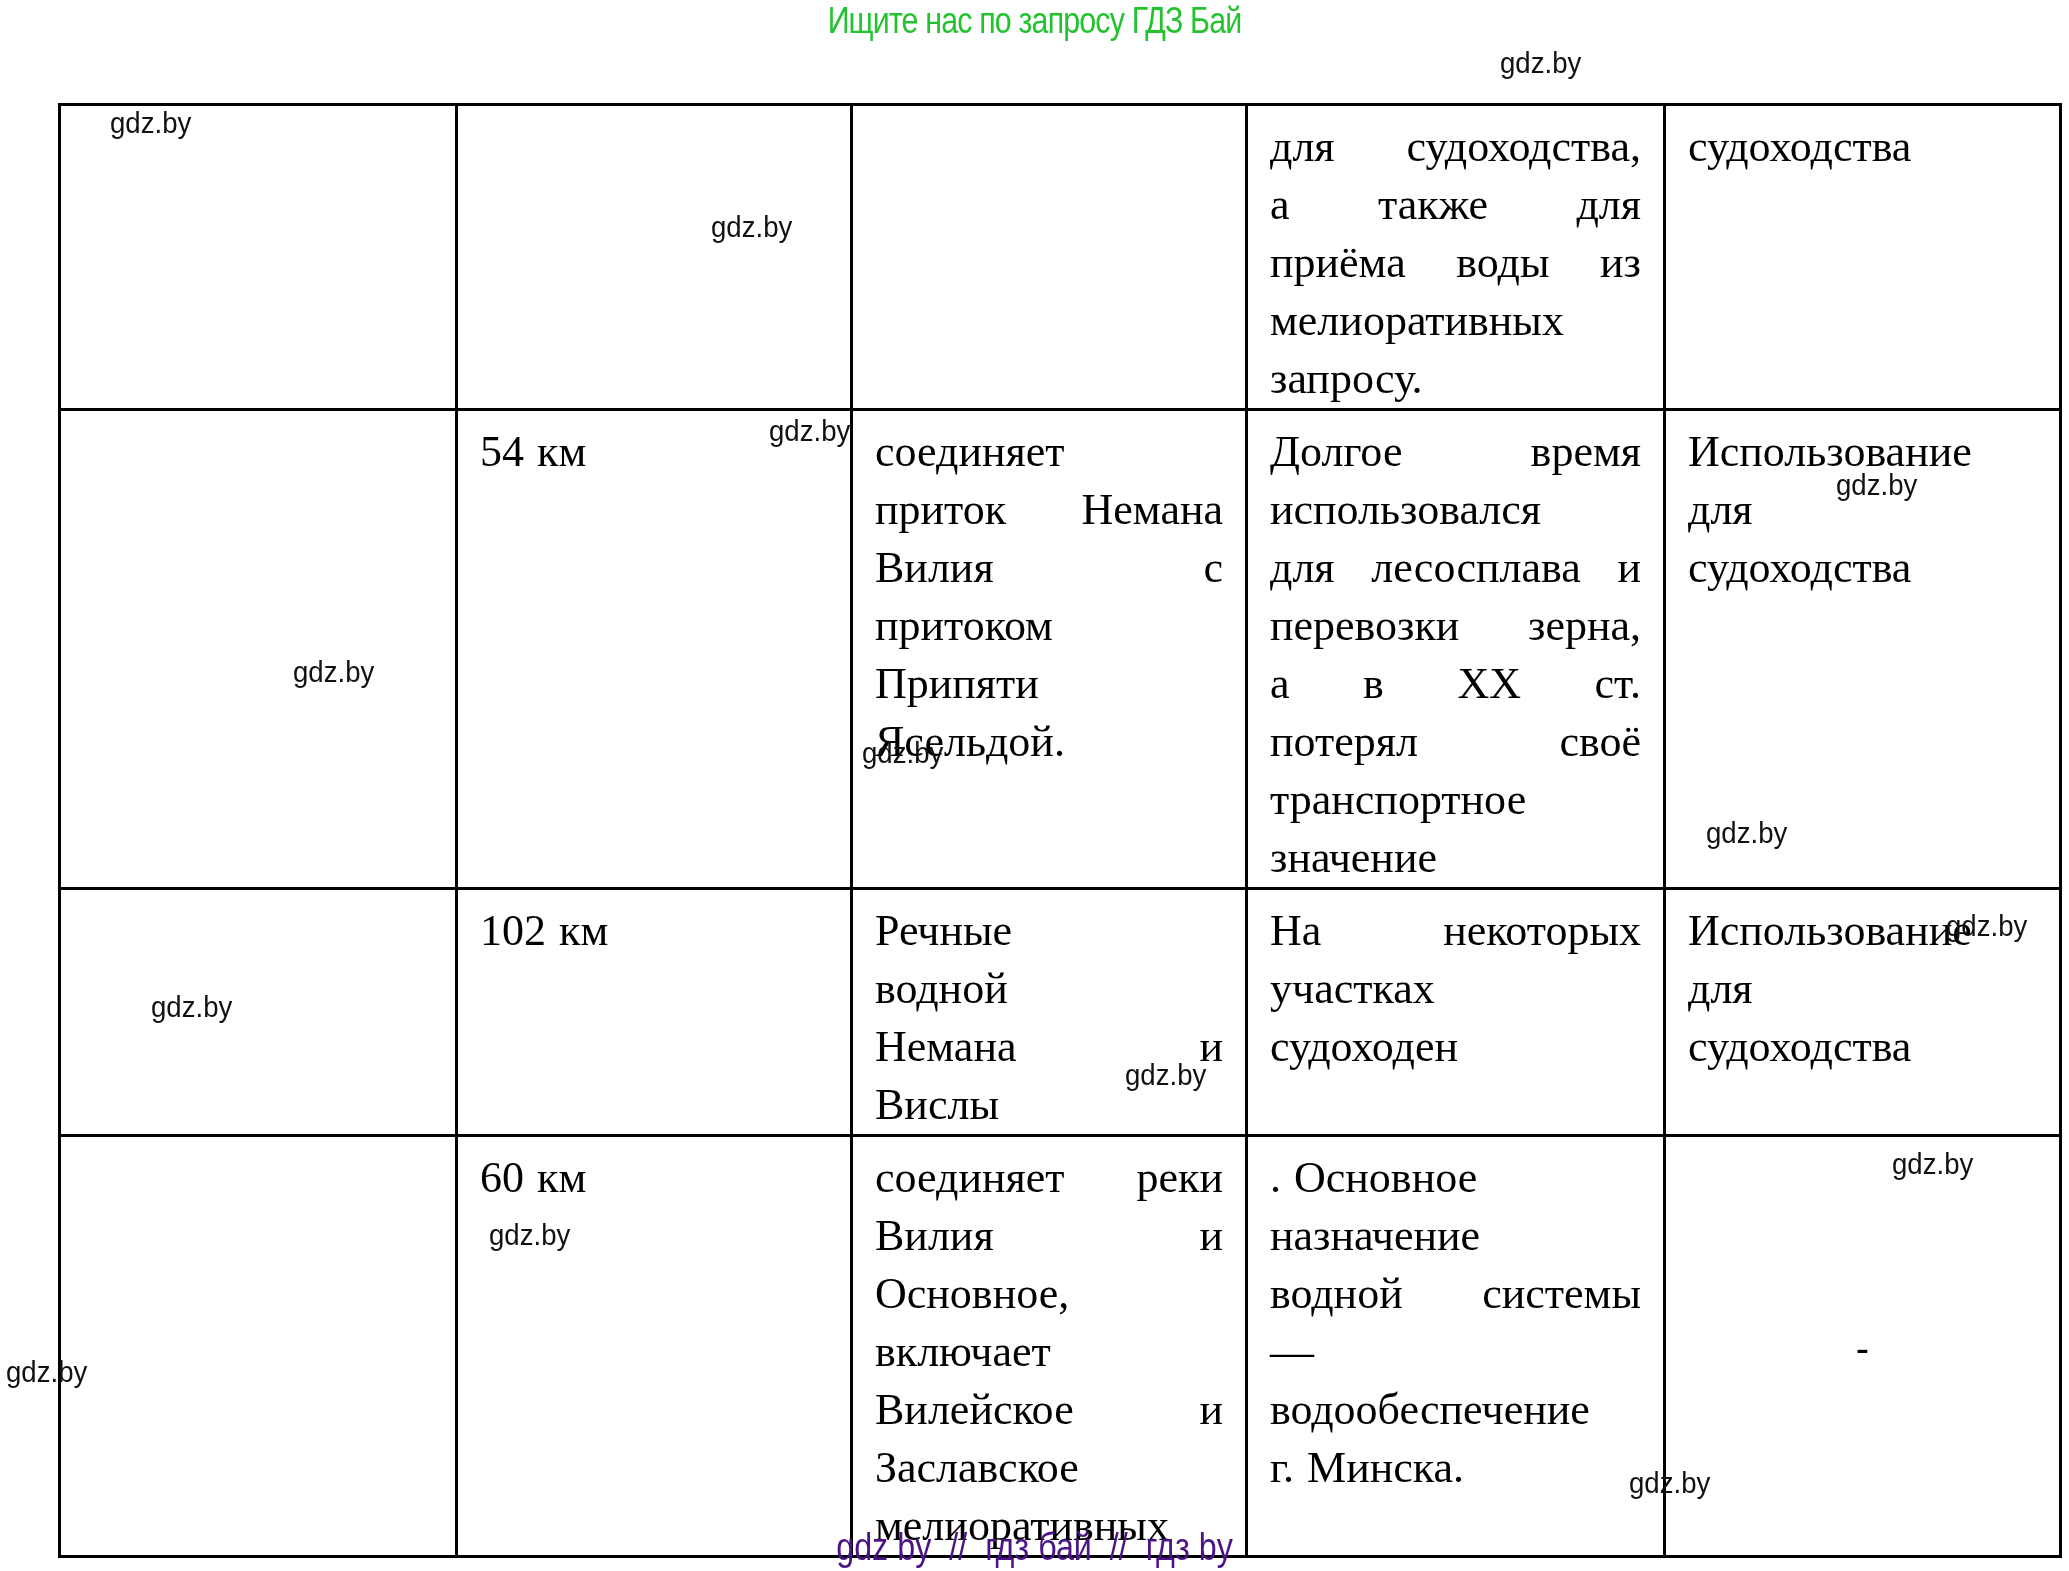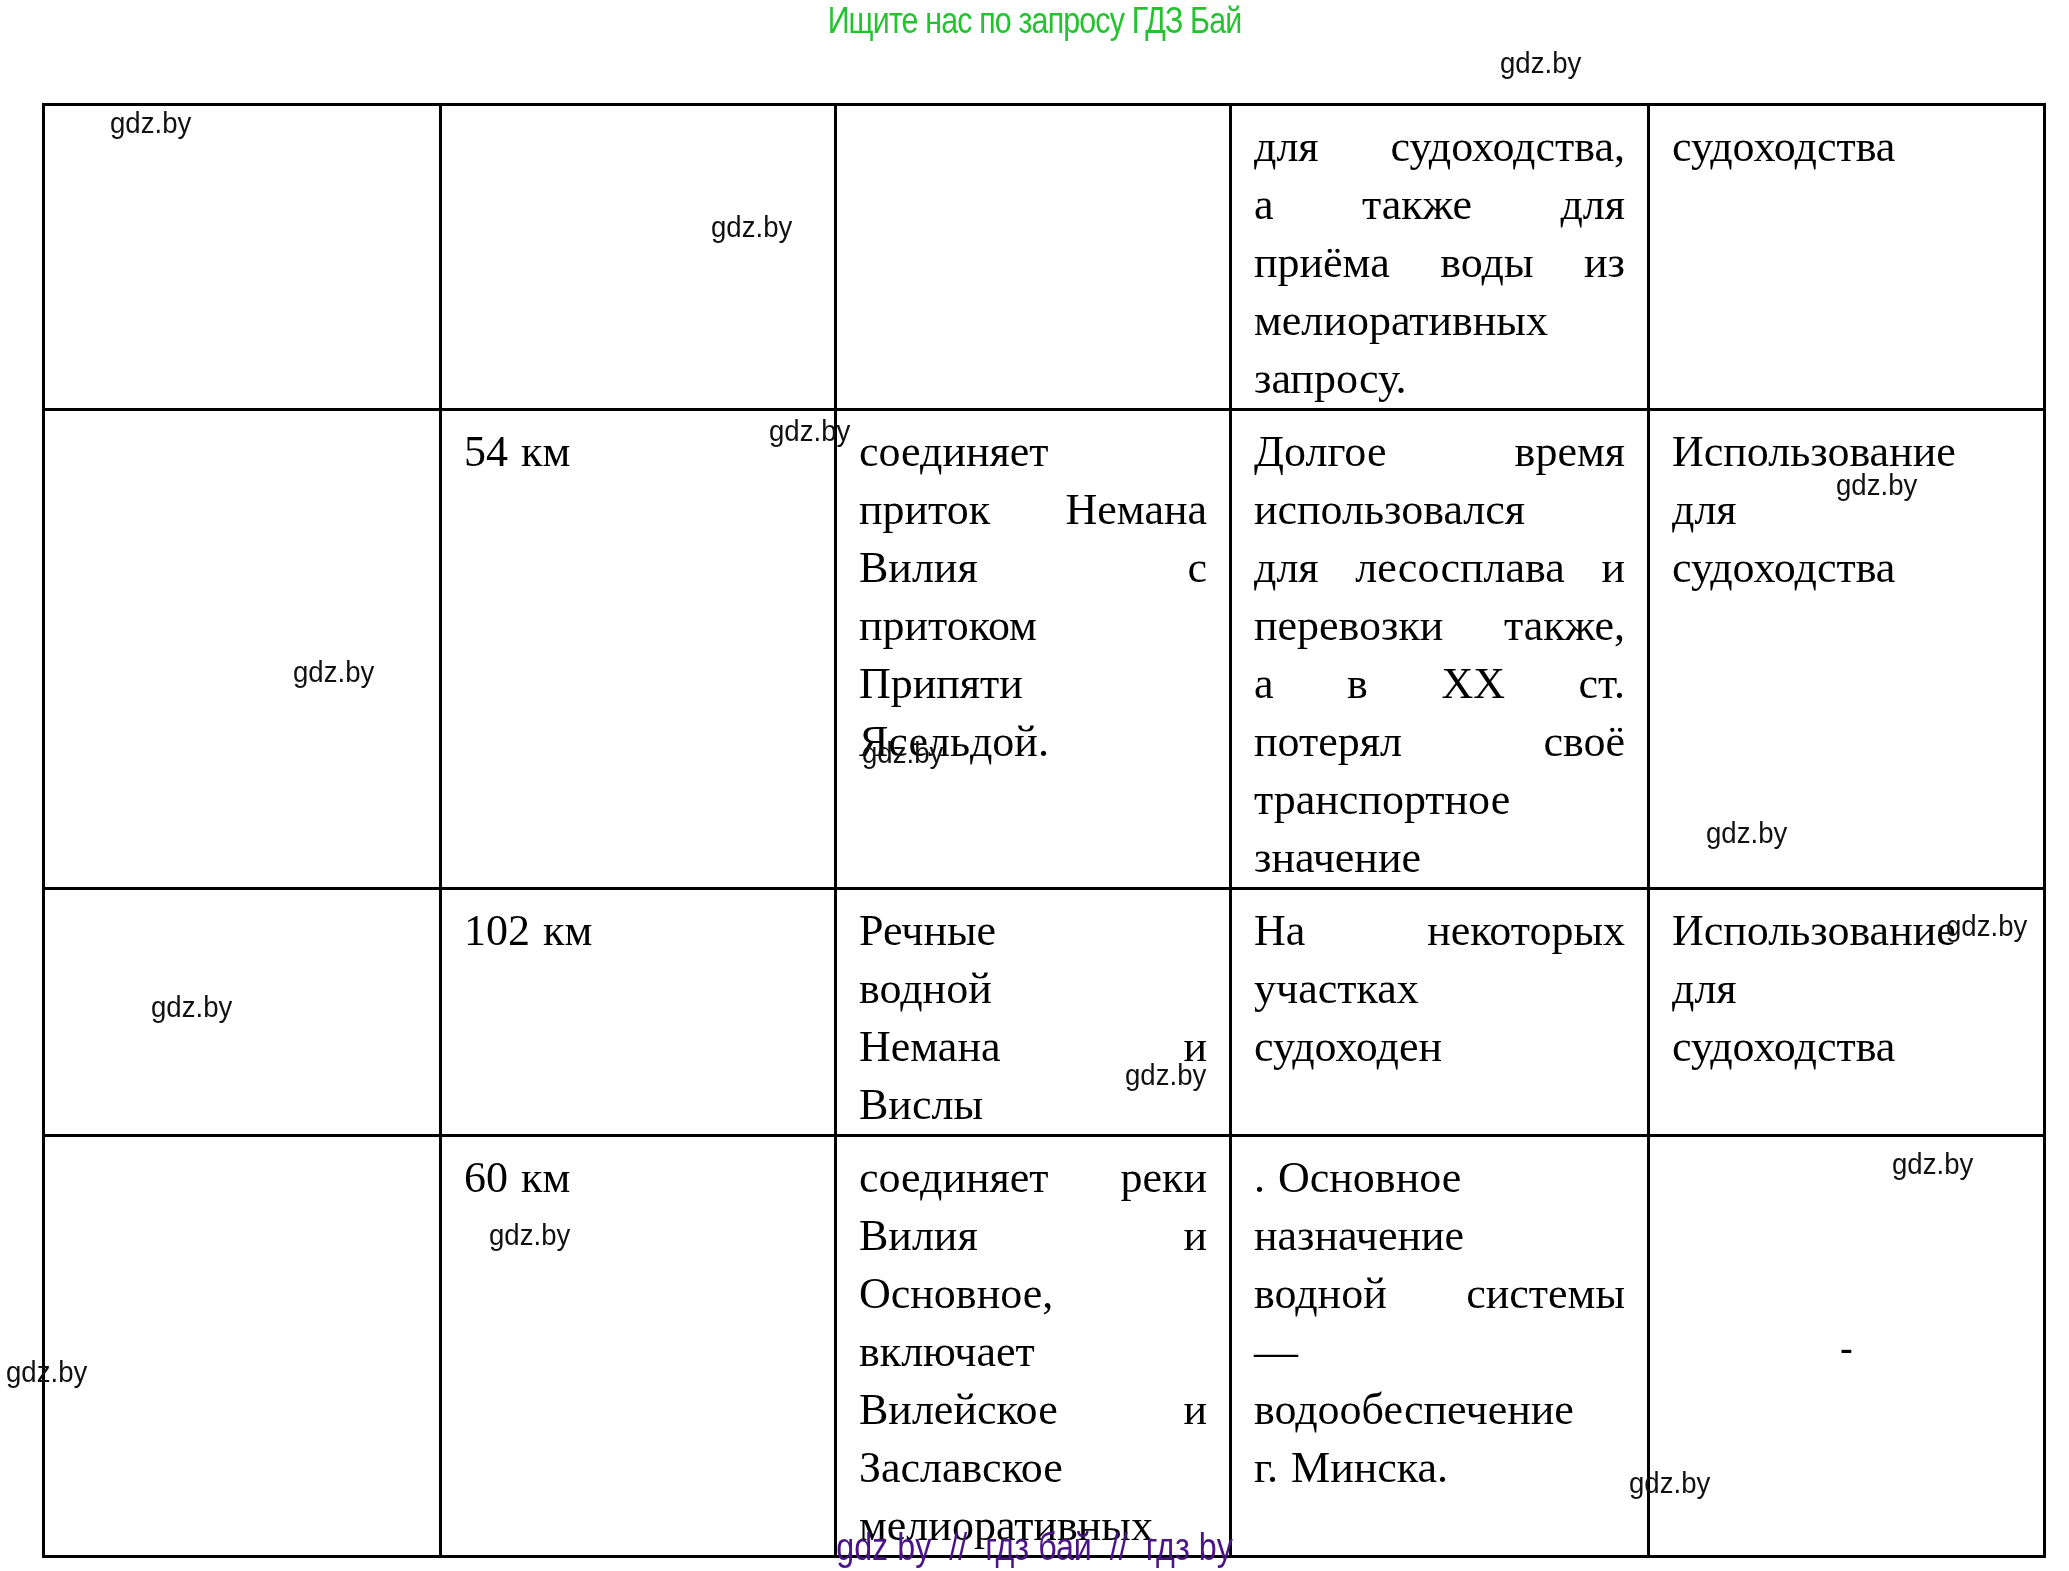--- a/index.html
+++ b/index.html
@@ -11,21 +11,21 @@
     position: absolute; left: 0; width: 2069px; top: 0; text-align: center;
     font-family: "Liberation Sans", sans-serif; font-size: 37px; color: #22c32e;
     letter-spacing: -1px; transform: scaleX(0.82); transform-origin: center top;
   }
   .footer {
     position: absolute; left: 0; width: 2069px; top: 1526px; text-align: center;
     font-family: "Liberation Sans", sans-serif; font-size: 38px; color: #4a1486;
     transform: scaleX(0.85); transform-origin: center top; white-space: pre;
   }
   table.main {
-    position: absolute; left: 42px; top: 103px; border-collapse: collapse;
+    position: absolute; left: 58px; top: 103px; border-collapse: collapse;
     table-layout: fixed; width: 2001px;
   }
   table.main td {
     border: 3px solid #000; vertical-align: top; padding: 12px 22px 0 22px;
     font-size: 44px; line-height: 58px; text-align: justify; text-align-last: auto;
     word-spacing: 2px;
   }
   td .line { display: block; text-align: justify; text-align-last: justify; }
   td .line.left { text-align-last: left; font-family: Liberation Serif, serif; }
   td .cell-dash { text-align: center; padding-top: 170px; font-family: "Liberation Sans", sans-serif; font-size: 40px; }
@@ -71,21 +71,21 @@
       <span class="line">приток Немана</span>
       <span class="line">Вилия с</span>
       <span class="line left">притоком</span>
       <span class="line left">Припяти</span>
       <span class="line left">Ясельдой.</span>
     </td>
     <td>
       <span class="line">Долгое время</span>
       <span class="line left">использовался</span>
       <span class="line">для лесосплава и</span>
-      <span class="line">перевозки также,</span>
+      <span class="line">перевозки зерна,</span>
       <span class="line">а в XX ст.</span>
       <span class="line">потерял своё</span>
       <span class="line left">транспортное</span>
       <span class="line left">значение</span>
     </td>
     <td>
       <span class="line left">Использование</span>
       <span class="line left">для</span>
       <span class="line left">судоходства</span>
     </td>

